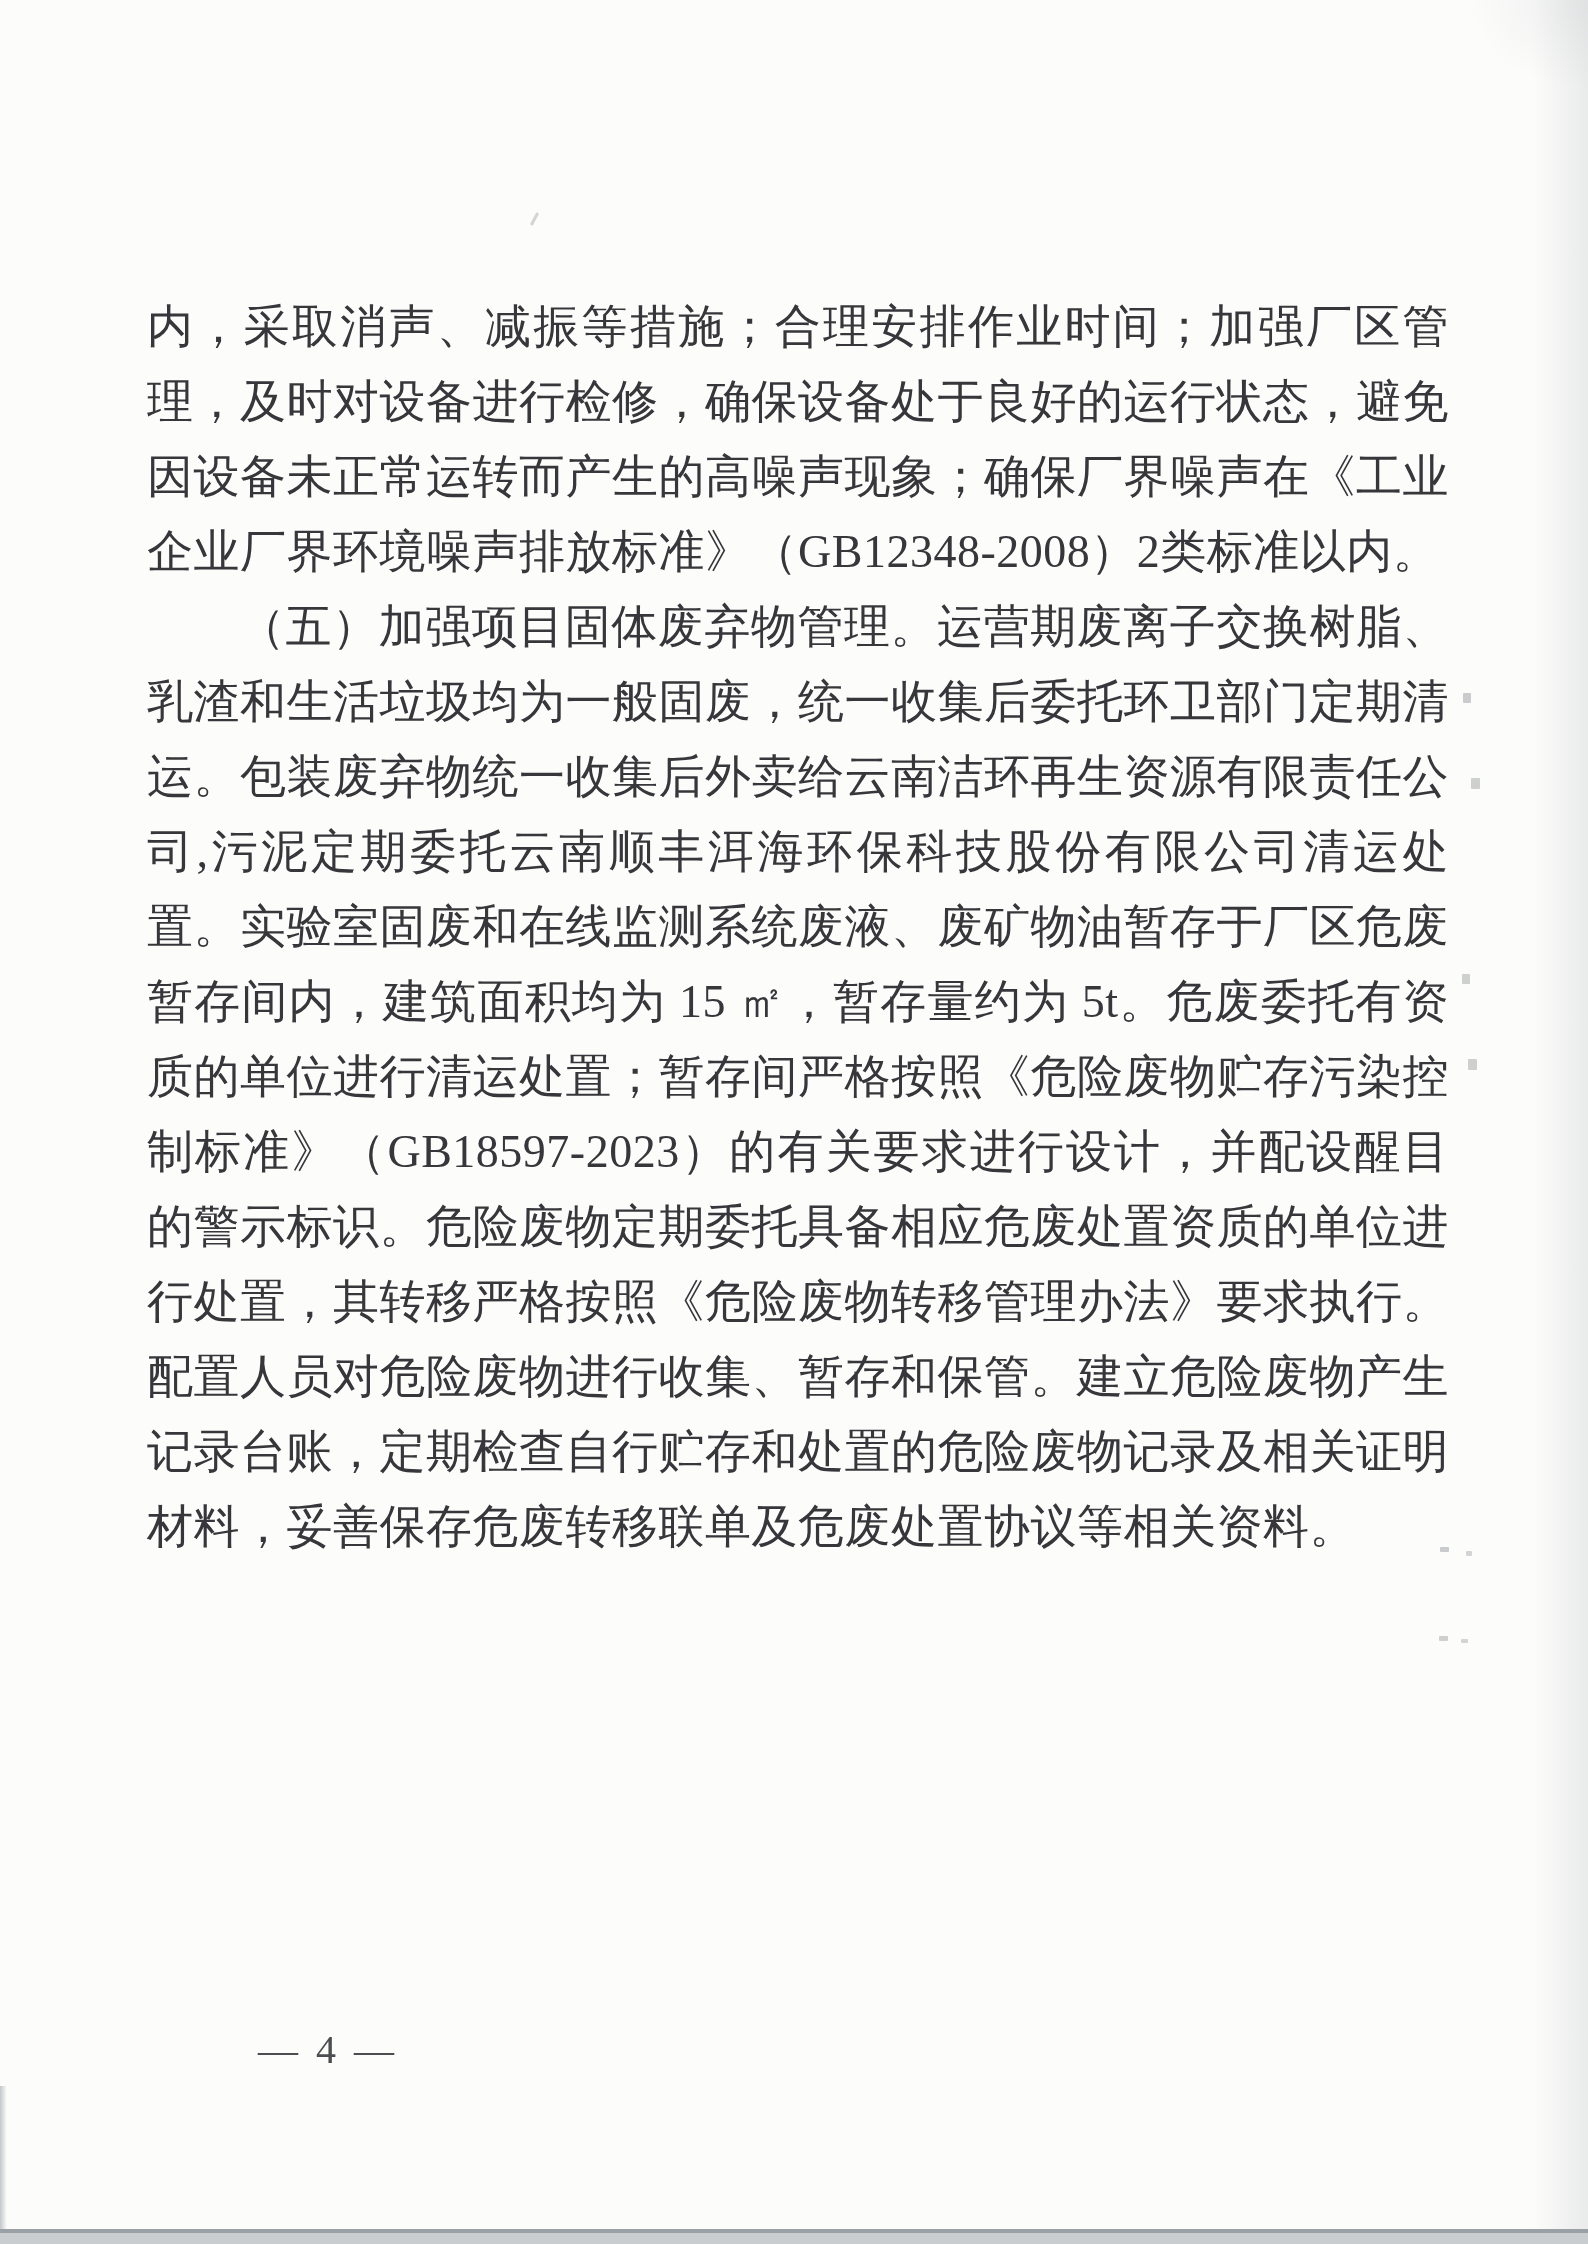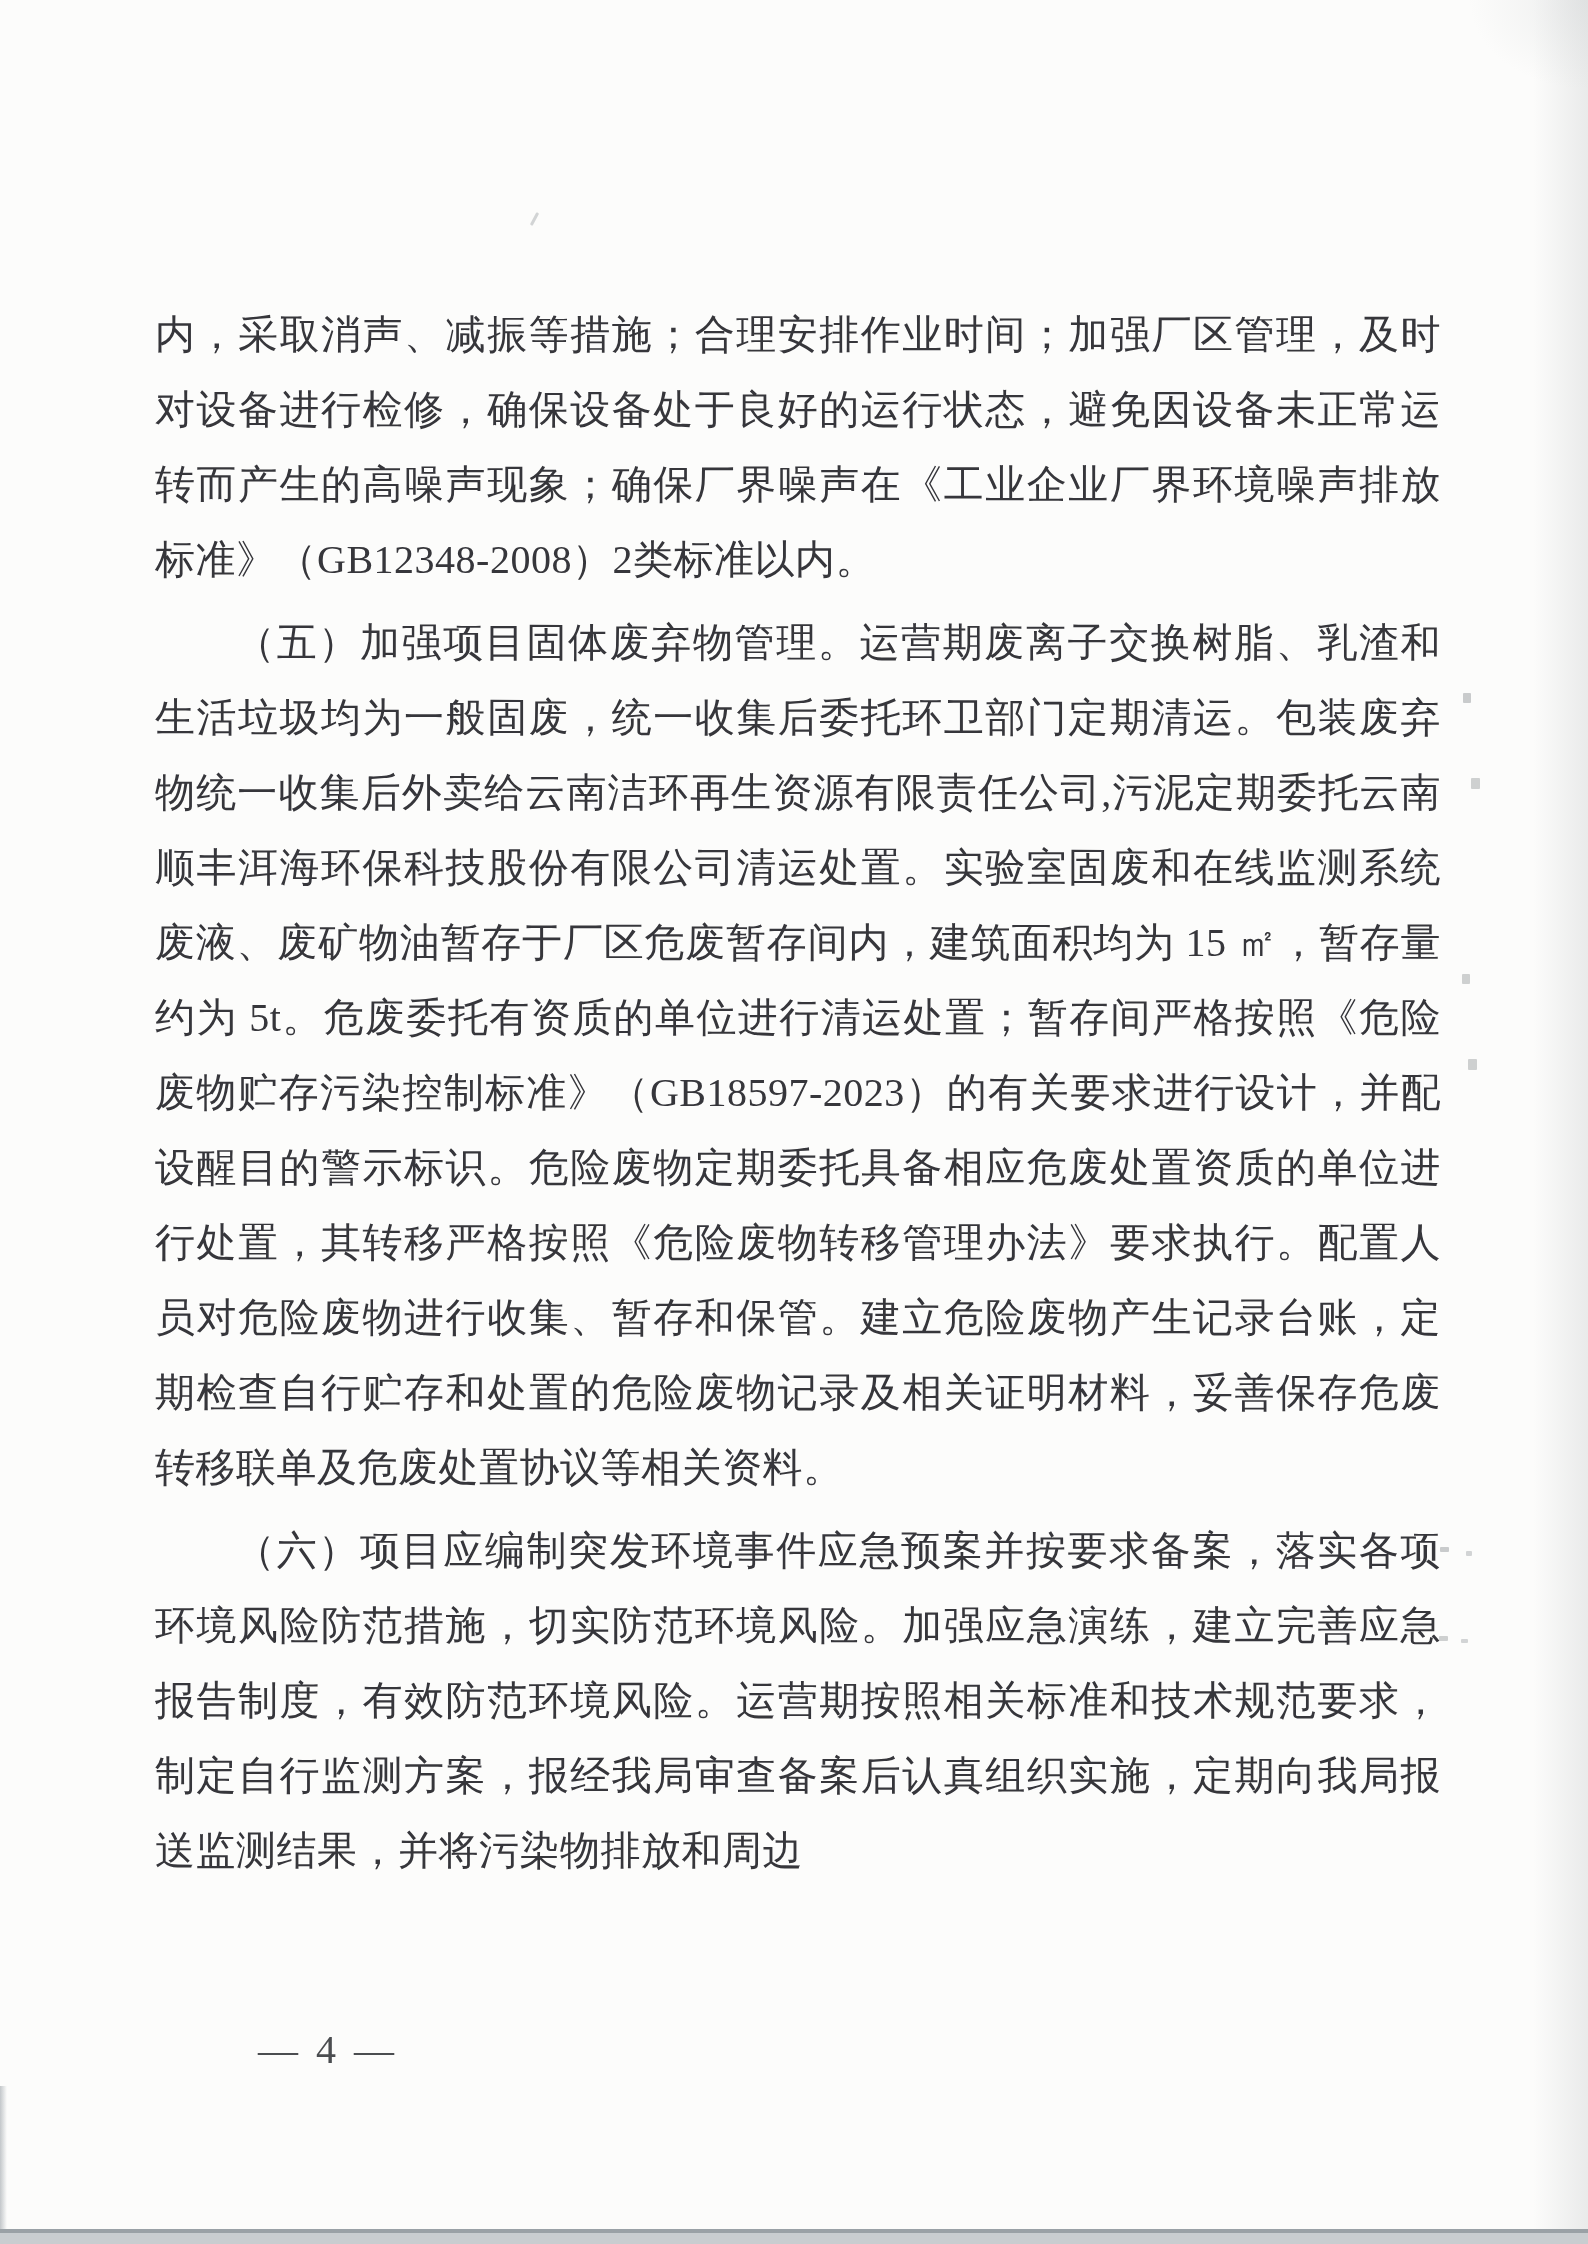--- a/index.html
+++ b/index.html
@@ -17,22 +17,22 @@
   }
   
   .text-block {
     position: absolute;
     left: 147px;
     top: 289px;
     width: 1302px;
     color: #36363b;
   }
   .para {
-    margin: 8px;
-    font-size: 40px;
+    margin: 0;
+    font-size: 46px;
     line-height: 75px;
     text-align: justify;
     text-justify: inter-character;
     letter-spacing: 0.5px;
   }
   .para.indent { text-indent: 2em; }
   
   .page-number {
     position: absolute;
     left: 258px;
@@ -79,21 +79,20 @@
   }
 </style>
 </head>
 <body>
 
 <div class="scan-page">
 
   <div class="text-block">
     <p class="para">内，采取消声、减振等措施；合理安排作业时间；加强厂区管理，及时对设备进行检修，确保设备处于良好的运行状态，避免因设备未正常运转而产生的高噪声现象；确保厂界噪声在《工业企业厂界环境噪声排放标准》（GB12348-2008）2类标准以内。</p>
     <p class="para indent">（五）加强项目固体废弃物管理。运营期废离子交换树脂、乳渣和生活垃圾均为一般固废，统一收集后委托环卫部门定期清运。包装废弃物统一收集后外卖给云南洁环再生资源有限责任公司,污泥定期委托云南顺丰洱海环保科技股份有限公司清运处置。实验室固废和在线监测系统废液、废矿物油暂存于厂区危废暂存间内，建筑面积均为 15 ㎡，暂存量约为 5t。危废委托有资质的单位进行清运处置；暂存间严格按照《危险废物贮存污染控制标准》（GB18597-2023）的有关要求进行设计，并配设醒目的警示标识。危险废物定期委托具备相应危废处置资质的单位进行处置，其转移严格按照《危险废物转移管理办法》要求执行。配置人员对危险废物进行收集、暂存和保管。建立危险废物产生记录台账，定期检查自行贮存和处置的危险废物记录及相关证明材料，妥善保存危废转移联单及危废处置协议等相关资料。</p>
-    <p class="para indent">（六）项目应编制突发环境事件应急预案并按要求备案，落实各项环境风险防范措施，切实防范环境风险。加强应急演练，建立完善应急报告制度，有效防范环境风险。运营期按照相关标准和技术规范要求，制定自行监测方案，报经我局审查备案后认真组织实施，定期向我局报送监测结果，并将污染物排放和周边</p>
   </div>
 
   <div class="page-number">— 4 —</div>
 
   <div class="right-band"></div>
   <div class="top-right-tint"></div>
   <div class="left-edge"></div>
   <div class="bottom-edge-line"></div>
   <div class="scanner-strip"></div>
 

